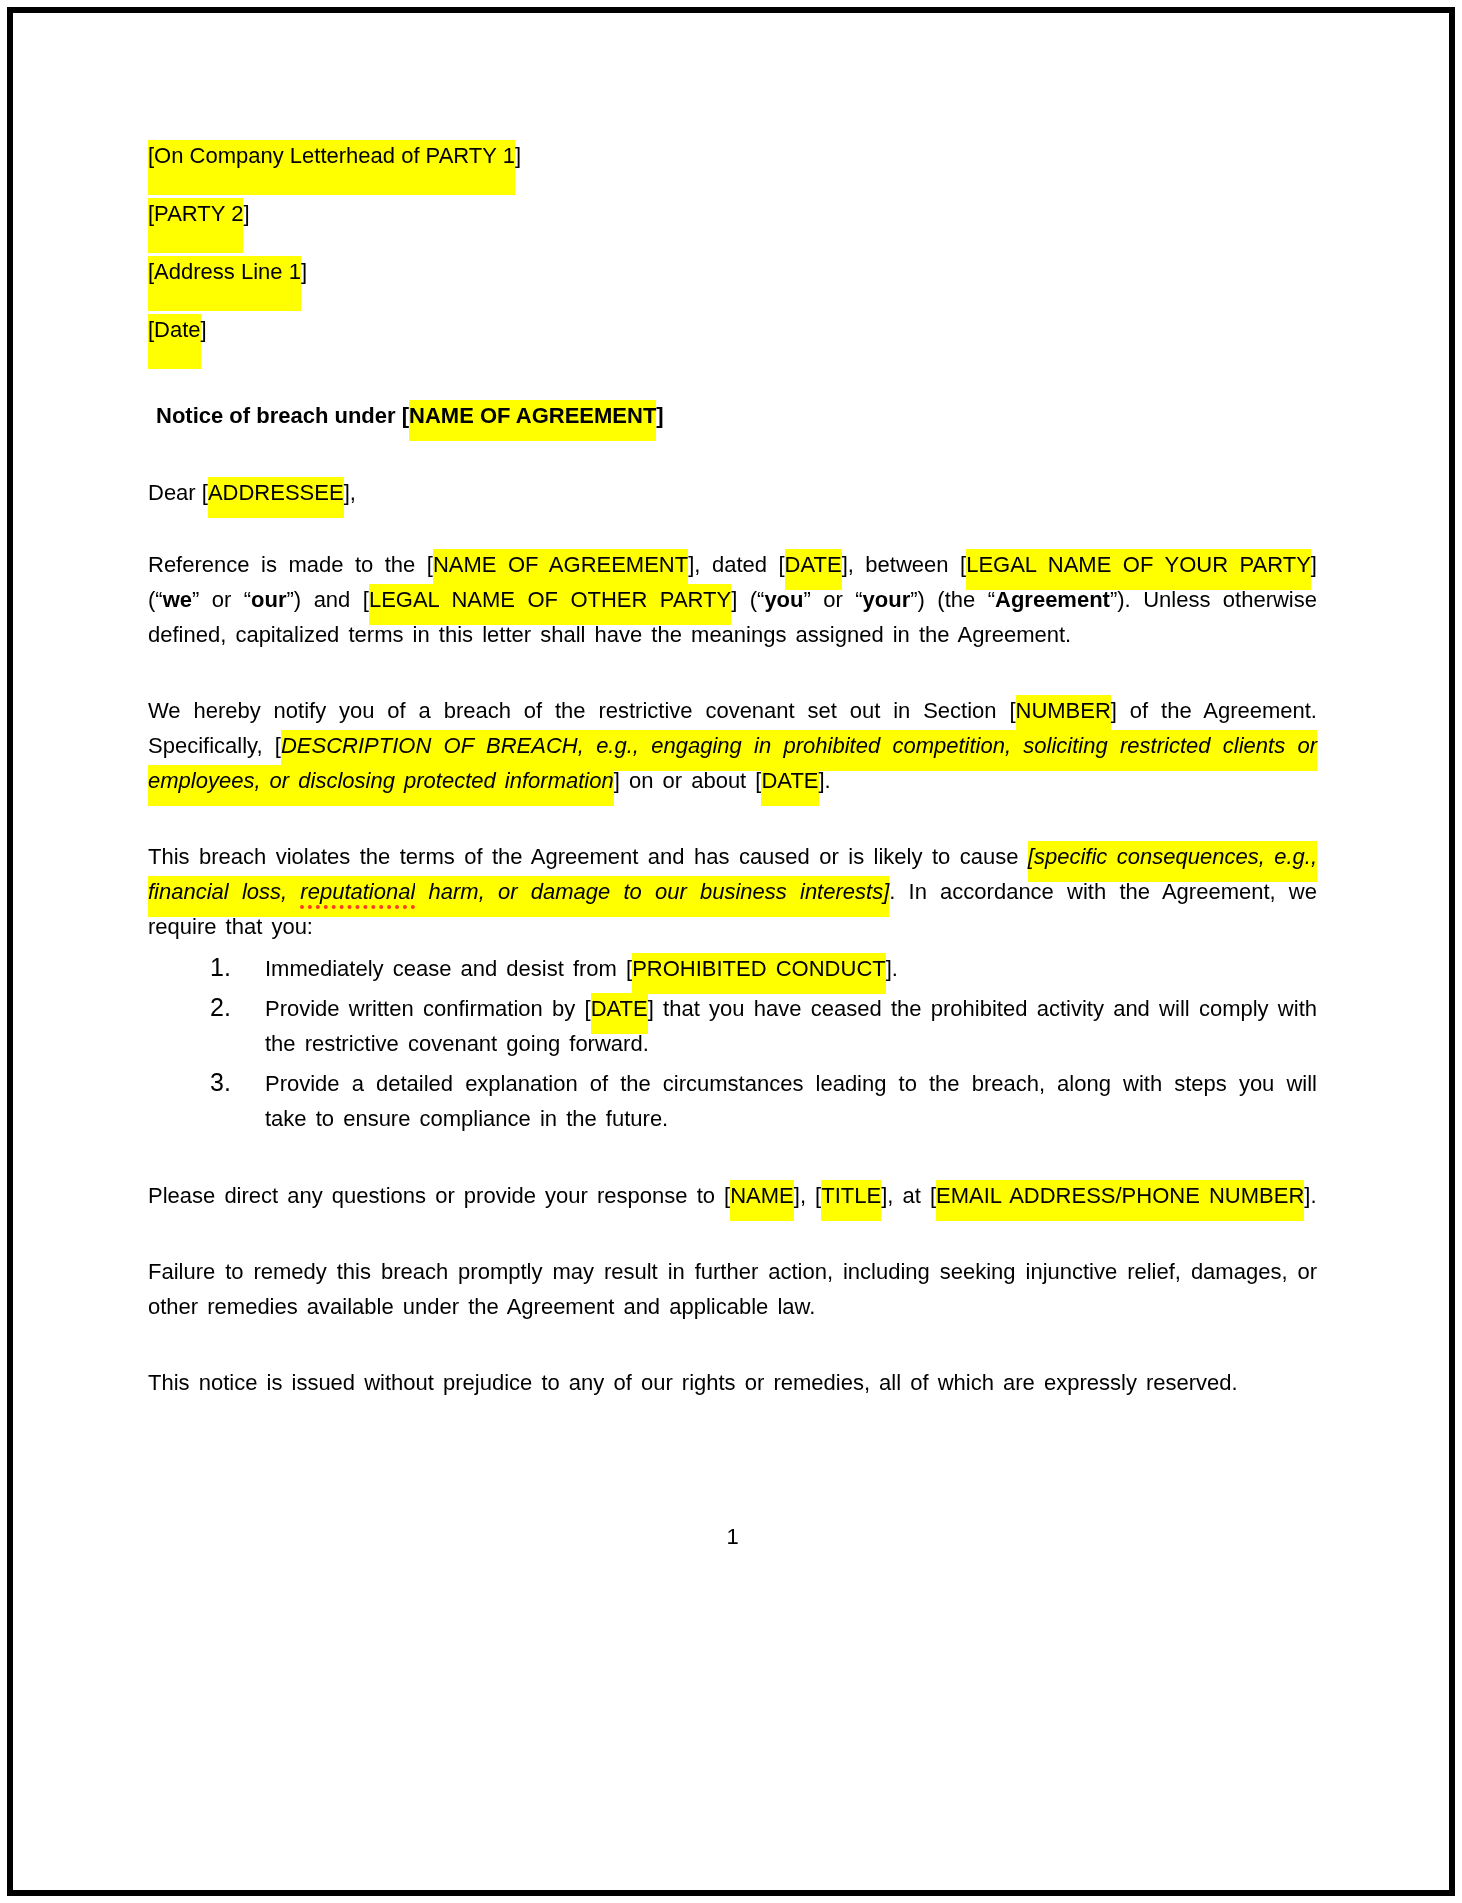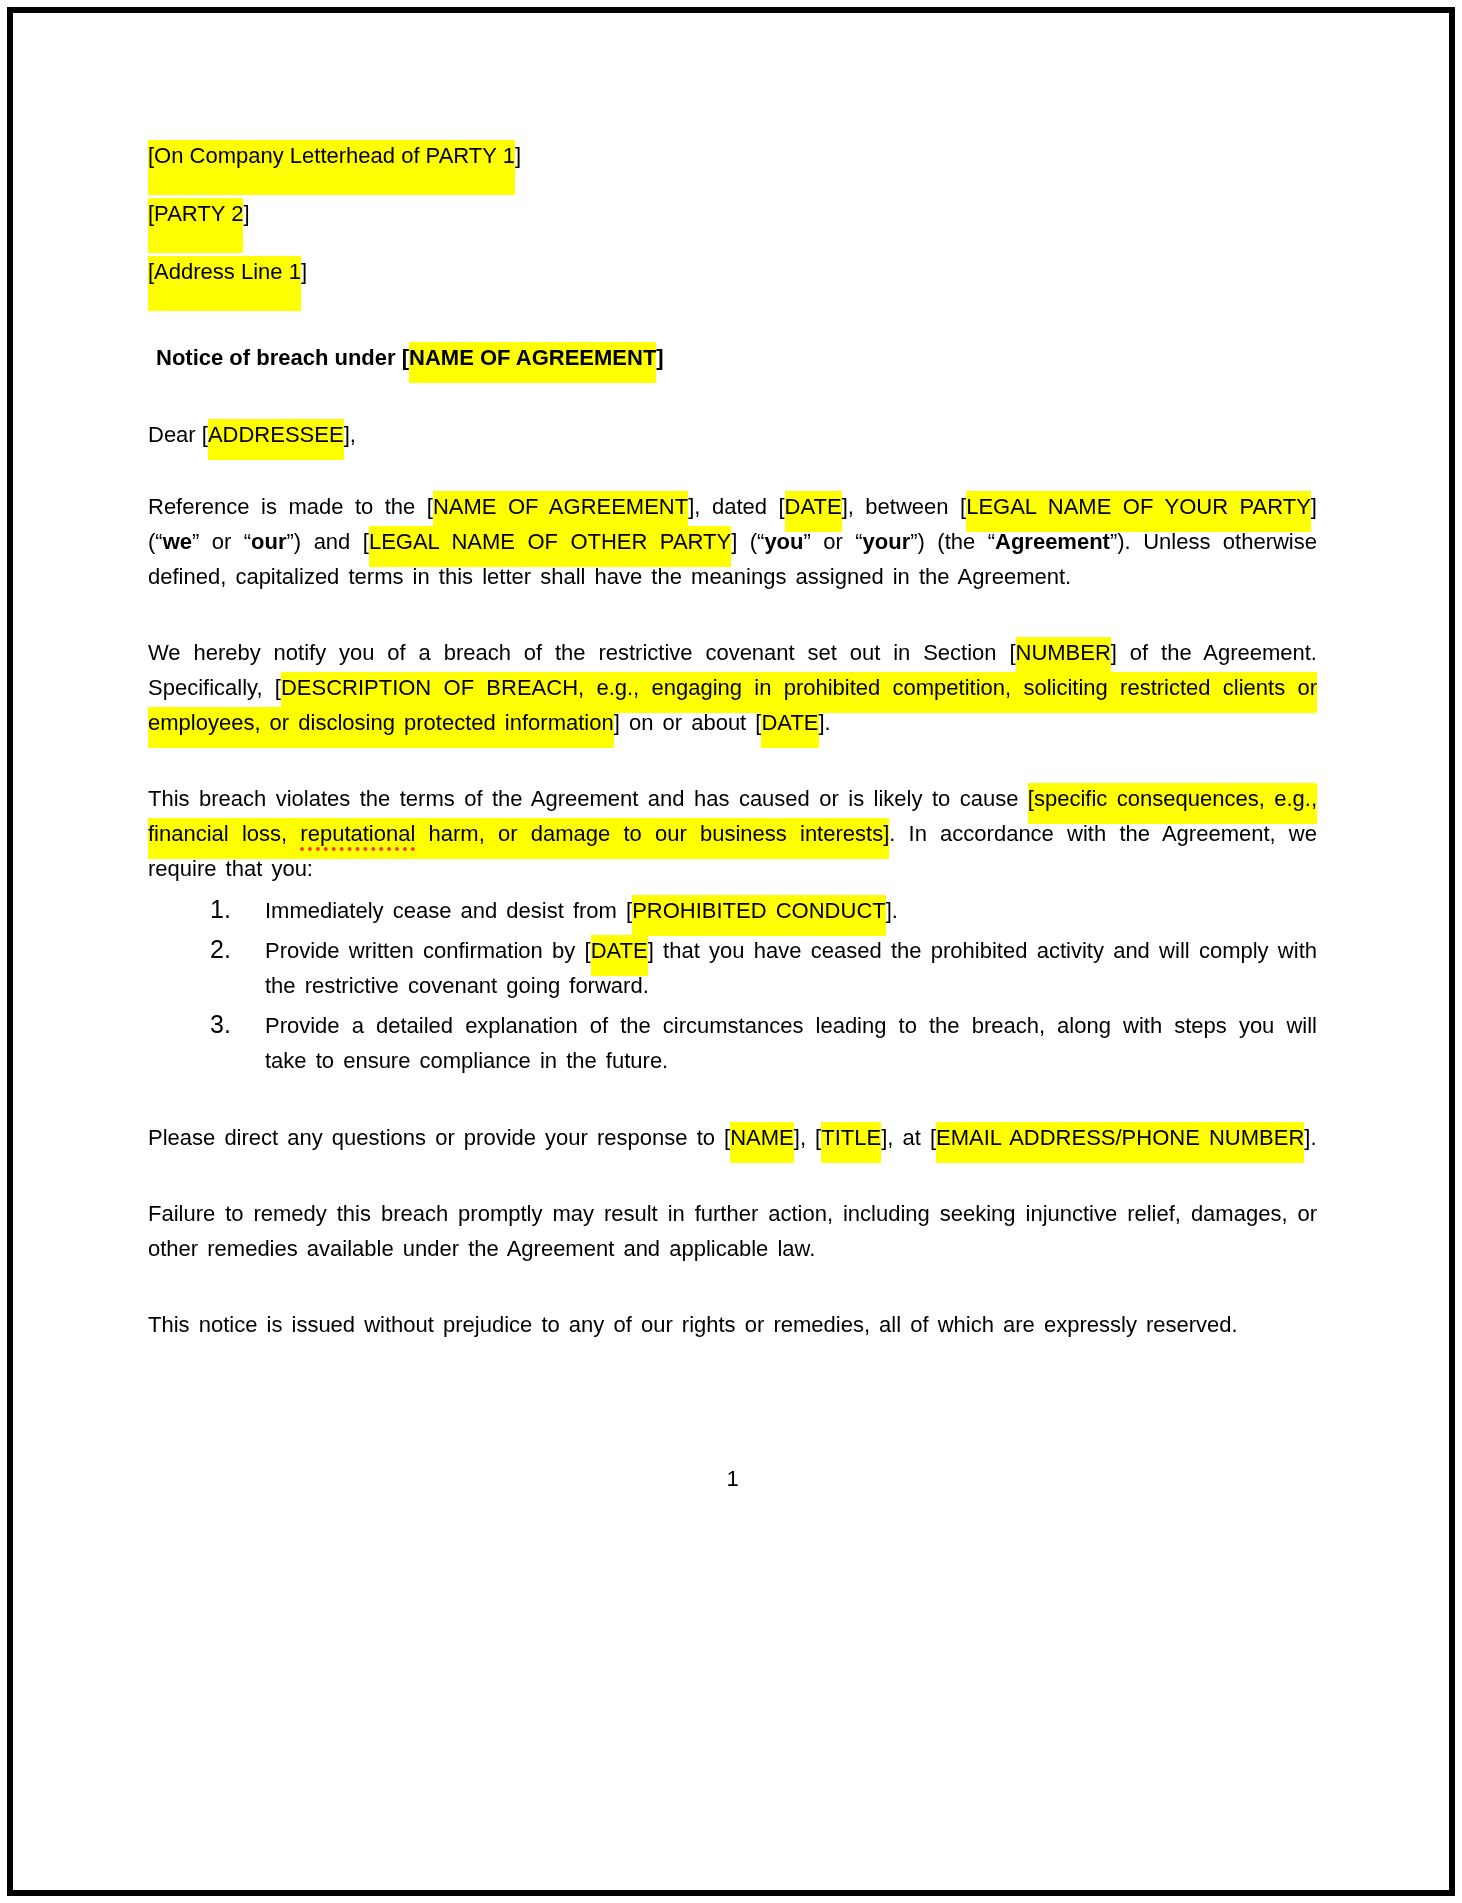--- a/index.html
+++ b/index.html
@@ -8,21 +8,21 @@
     font-family:"Liberation Sans","DejaVu Sans",sans-serif;color:#000;
   }
   .frame{position:absolute;inset:7px;border:6px solid #000;pointer-events:none;}
   .content{position:absolute;left:148px;top:138px;width:1169px;font-size:22px;line-height:35px;}
   p{margin:0 0 41px;}
   .lh{margin:0 0 23px;}
   .subject{font-weight:bold;margin:51px 8px 42px;}
   .salutation{margin:0 0 37px;}
   .j{text-align:justify;word-spacing:3px;}
   .b{font-weight:bold;}
-  .i{}
+  .i{font-style:italic;}
   .hl{
     background:#FFFF00;
     padding:3px 0 13px;
     -webkit-box-decoration-break:clone;box-decoration-break:clone;
   }
   .hang{padding-bottom:27px;}
   .sq{
     text-decoration:underline dotted #FF3B1F;
     text-decoration-thickness:3.5px;
     text-underline-offset:6px;
@@ -42,20 +42,21 @@
 <div class="frame"></div>
 
 <div class="content">
 
   <p class="lh"><span class="hl hang">[On Company Letterhead of PARTY 1</span><span>]</span></p>
 
   <p class="lh"><span class="hl hang">[PARTY 2</span><span>]</span></p>
 
   <p class="lh"><span class="hl hang">[Address Line 1</span><span>]</span></p>
 
+  <p class="lh"><span class="hl hang">[Date</span><span>]</span></p>
 
   <p class="subject"><span>Notice of breach under [</span><span class="hl">NAME OF AGREEMENT</span><span>]</span></p>
 
   <p class="salutation"><span>Dear [</span><span class="hl">ADDRESSEE</span><span>],</span></p>
 
   <p class="j"><span>Reference is made to the [</span><span class="hl">NAME OF AGREEMENT</span><span>], dated [</span><span class="hl">DATE</span><span>], between [</span><span class="hl">LEGAL NAME OF YOUR PARTY</span><span>] (“</span><span class="b">we</span><span>” or “</span><span class="b">our</span><span>”) and [</span><span class="hl">LEGAL NAME OF OTHER PARTY</span><span>] (“</span><span class="b">you</span><span>” or “</span><span class="b">your</span><span>”) (the “</span><span class="b">Agreement</span><span>”). Unless otherwise defined, capitalized terms in this letter shall have the meanings assigned in the Agreement.</span></p>
 
   <p class="j"><span>We hereby notify you of a breach of the restrictive covenant set out in Section [</span><span class="hl">NUMBER</span><span>] of the Agreement. Specifically, [</span><span class="hl i">DESCRIPTION OF BREACH, e.g., engaging in prohibited competition, soliciting restricted clients or employees, or disclosing protected information</span><span>] on or about [</span><span class="hl">DATE</span><span>].</span></p>
 
   <p class="j para-violation"><span>This breach violates the terms of the Agreement and has caused or is likely to cause </span><span class="hl i">[specific consequences, e.g., financial loss, </span><span class="hl i sq">reputational</span><span class="hl i"> harm, or damage to our business interests]</span><span>. In accordance with the Agreement, we require that you:</span></p>

